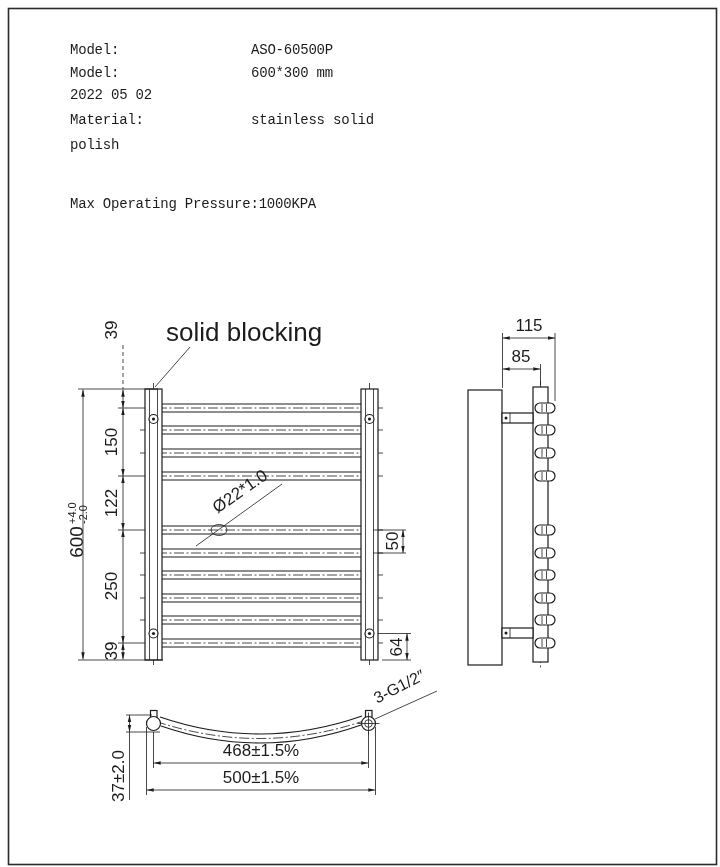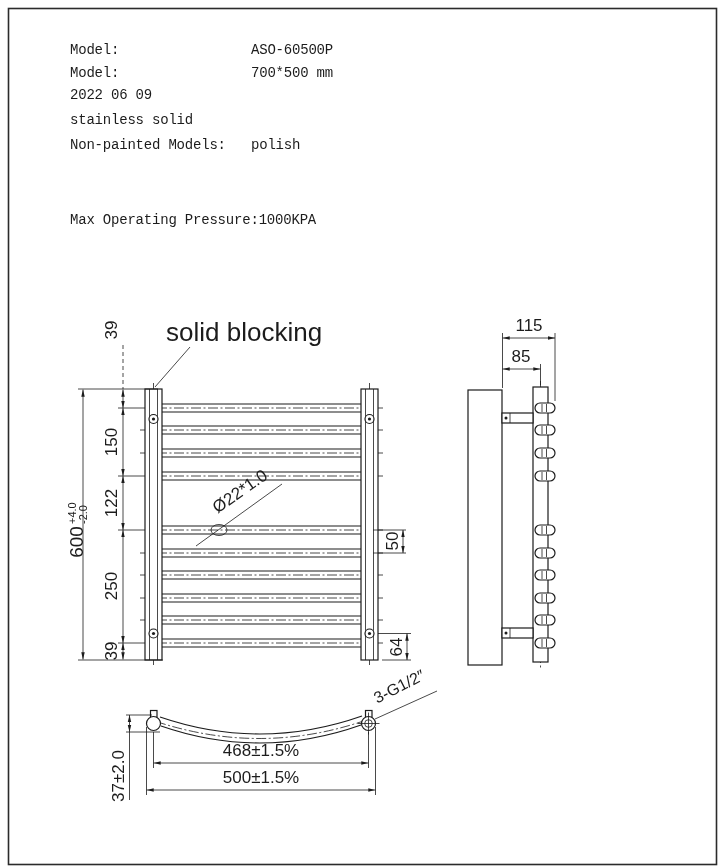--- a/index.html
+++ b/index.html
@@ -9,51 +9,51 @@
   }
   .spec{
     position:absolute;left:70px;top:0;right:10px;
   }
   .spec-row{
     position:absolute;left:0;display:flex;align-items:flex-start;
     font-size:14px;letter-spacing:-0.2px;white-space:nowrap;
   }
   .spec-row .lbl{min-width:181px;}
   .r1{top:42px}.r2{top:65px}.r3{top:87px}
-  .r4{top:112px}.r5{top:137px}.r6{top:169px}.r7{top:212px}
+  .r4{top:112px}.r5{top:137px}.r6{top:169px}.r7{top:196px}
   svg{position:absolute;left:0;top:0;}
   svg text{fill:#1c1c1c;font-family:"Liberation Sans", sans-serif;}
   .thick{stroke:#1c1c1c;stroke-width:1.2;fill:none;}
   .thin{stroke:#1c1c1c;stroke-width:0.8;fill:none;}
   .cl{stroke:#1c1c1c;stroke-width:0.8;fill:none;stroke-dasharray:10 2.5 2 2.5;}
   .dimtxt{font-size:17px;}
   .white{fill:#ffffff;}
 </style>
 </head>
 <body>
 
 <div class="page">
 
   <div class="spec">
     <div class="spec-row r1">
       <span class="lbl">Model:</span>
       <span class="val">ASO-60500P</span>
     </div>
     <div class="spec-row r2">
       <span class="lbl">Model:</span>
-      <span class="val">700*500 mm</span>
+      <span class="val">600*300 mm</span>
     </div>
     <div class="spec-row r3">
-      <span class="val">2022 06 09</span>
+      <span class="val">2022 05 02</span>
     </div>
     <div class="spec-row r4">
+      <span class="lbl">Material:</span>
       <span class="val">stainless solid</span>
     </div>
     <div class="spec-row r5">
-      <span class="lbl">Non-painted Models:</span>
       <span class="val">polish</span>
     </div>
     <div class="spec-row r6">
     </div>
     <div class="spec-row r7">
       <span class="lbl">Max Operating Pressure:</span>
       <span class="val">1000KPA</span>
     </div>
   </div>
 

